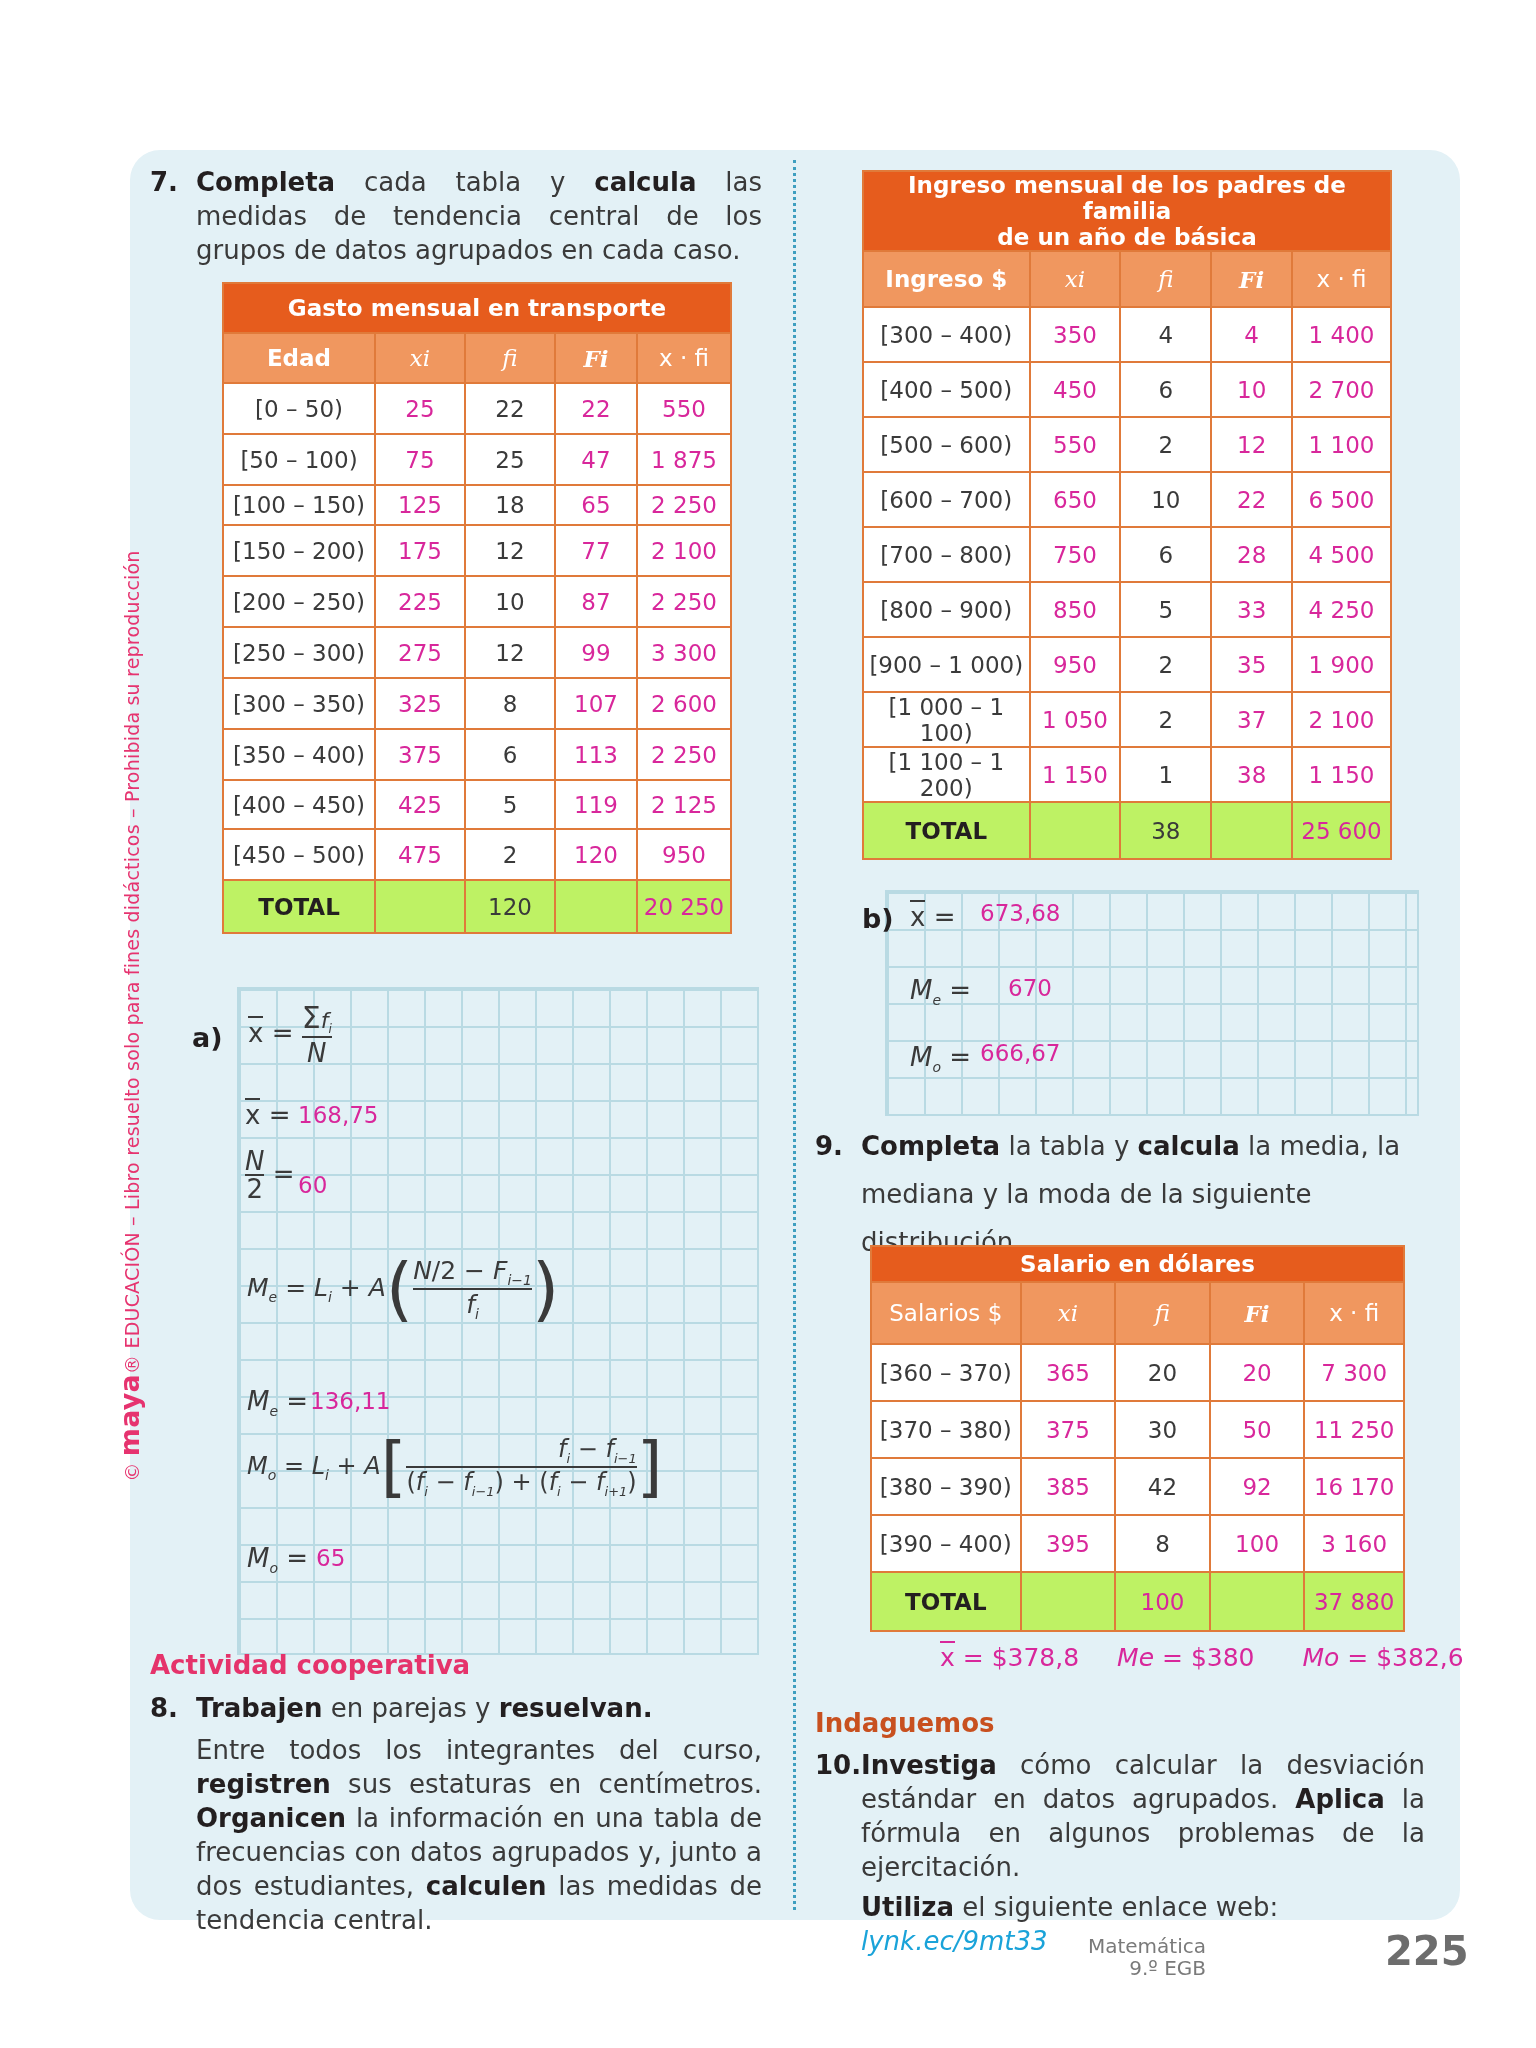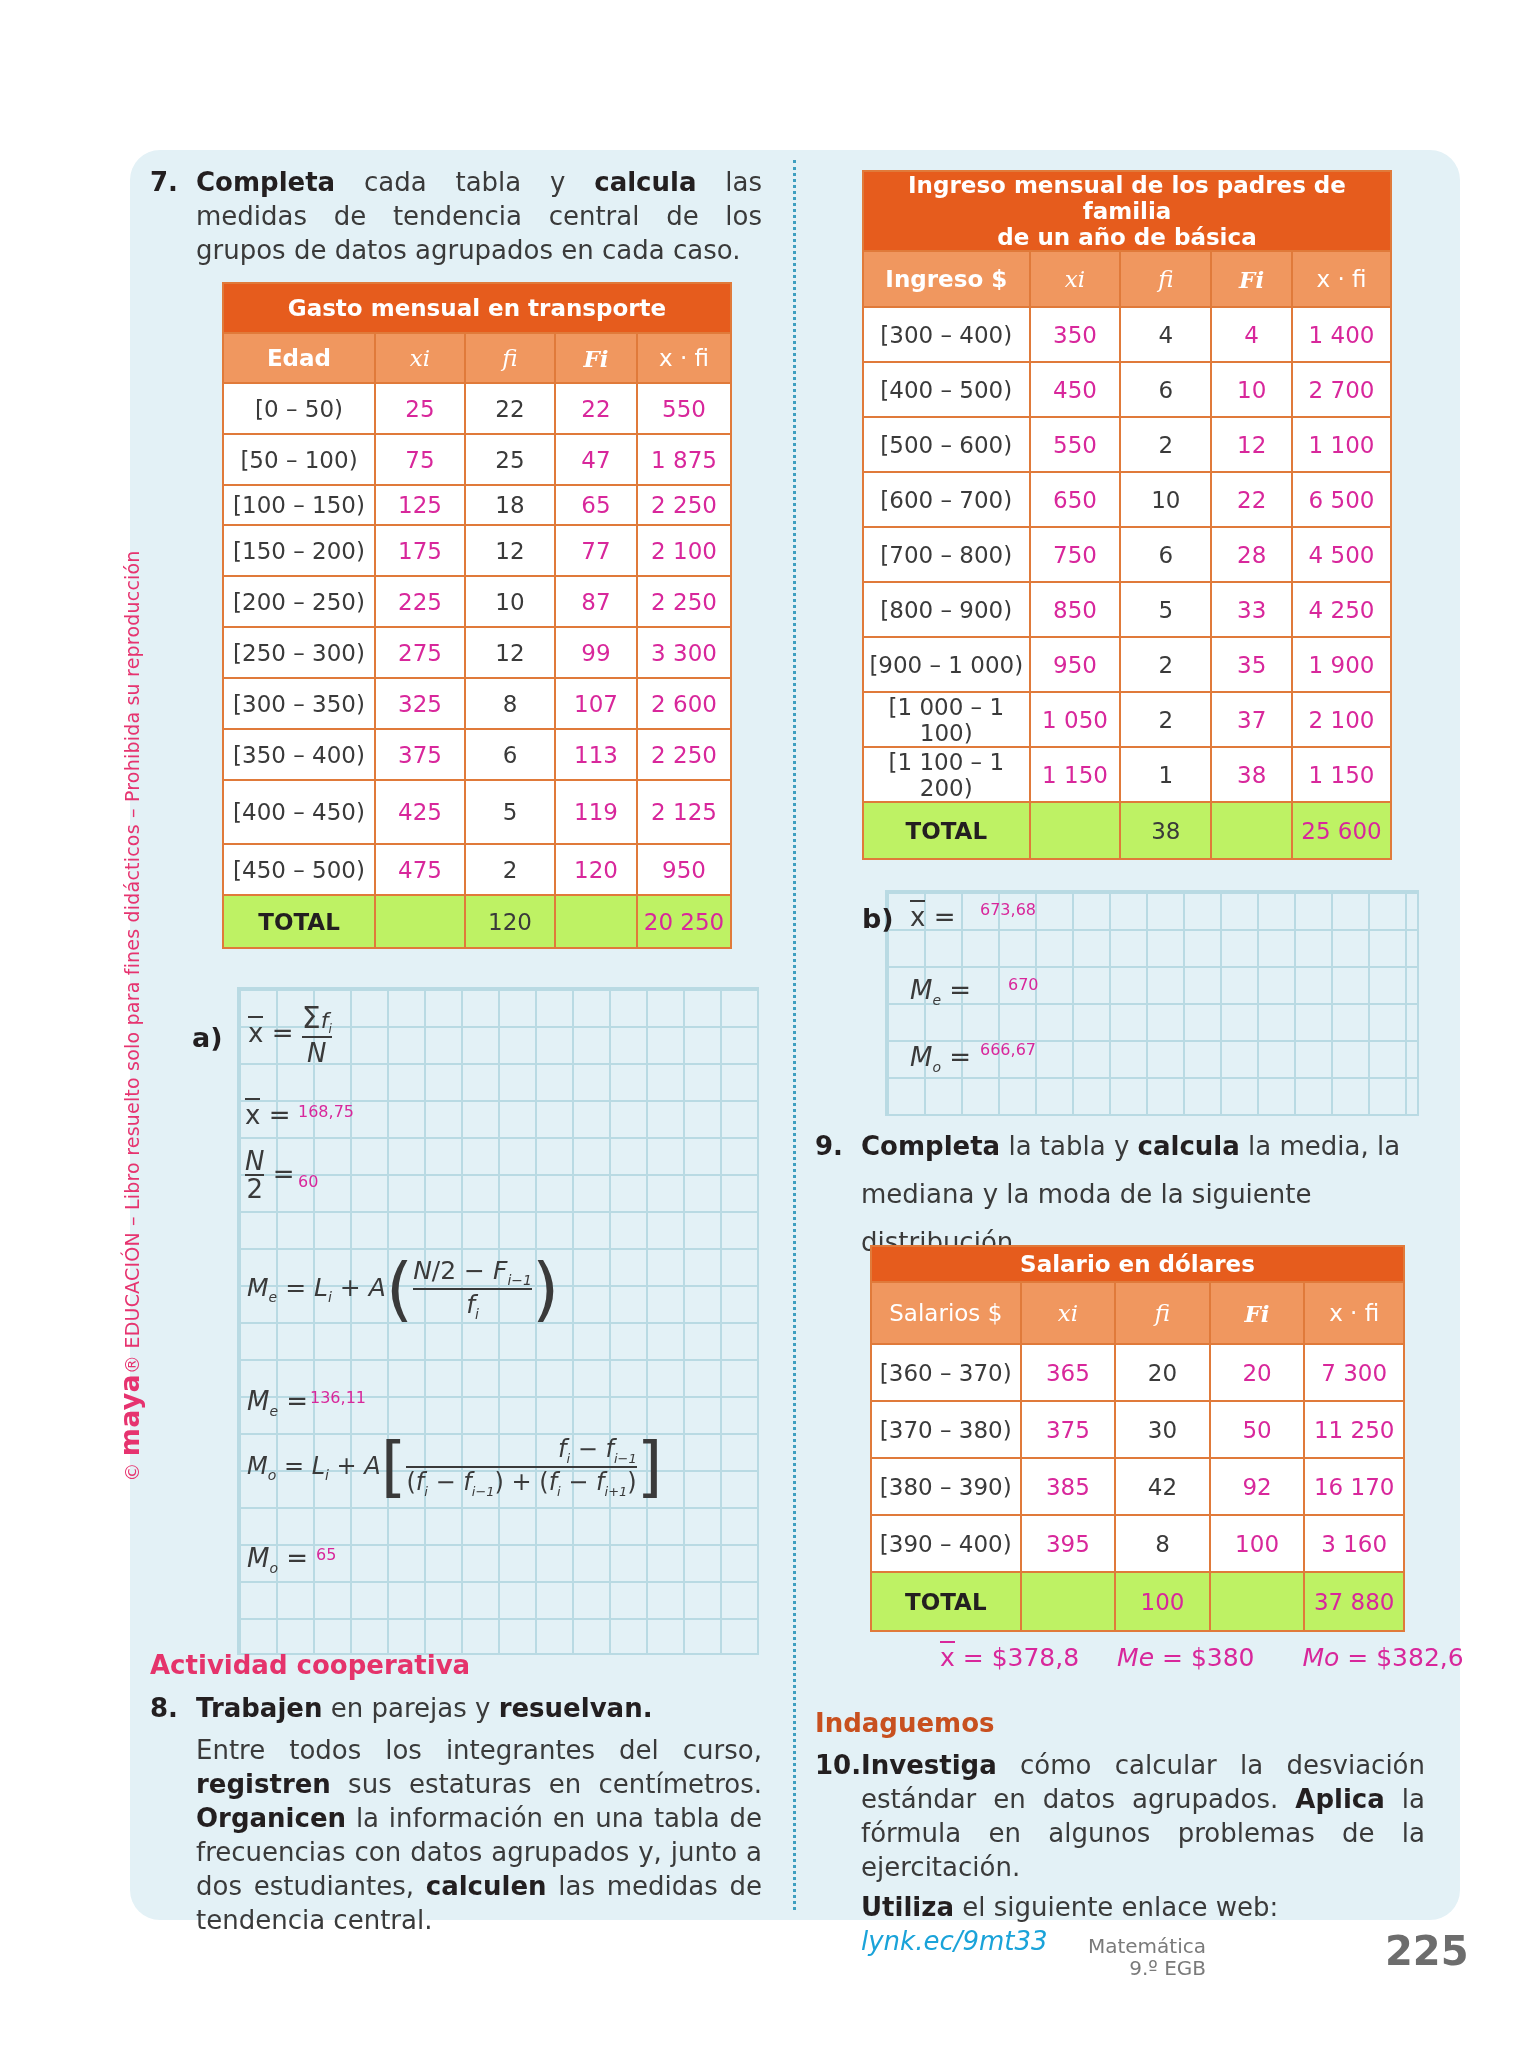--- a/index.html
+++ b/index.html
@@ -24,21 +24,21 @@
   table.freq td { background:#fff; color:#3a3a3a; }
   table.freq td.pink { color:#d8279b; }
   table.freq tr.total td { background:#bef264; }
   table.freq tr.total td.label { font-weight:bold; color:#231f20; }
   .ital { font-family:"DejaVu Serif", serif; font-style:italic; }
   .grid { position:absolute; background-color:#ffffff00;
           background-image:
             linear-gradient(to right, #b9dae3 2px, transparent 2px),
             linear-gradient(to bottom, #b9dae3 2px, transparent 2px);
           border:2px solid #b9dae3; }
-  .mathval { position:absolute; font-size:16px; color:#d8279b; }
+  .mathval { position:absolute; font-size:23px; color:#d8279b; }
   .xbar { position:absolute; font-size:26px; color:#3a3a3a; }
   .xbar span.bar { border-top:2px solid #3a3a3a; }
   .subq { position:absolute; font-weight:bold; font-size:27px; color:#231f20; }
   .section { position:absolute; font-weight:bold; font-size:26px; }
   .footer { position:absolute; right:330px; top:1935px; text-align:right; color:#7a7a7a; font-size:20px; line-height:22px; }
   .pageno { position:absolute; left:1385px; top:1928px; font-size:40px; font-weight:bold; color:#6d6d6d; }
   .link { color:#1aa3d9; font-style:italic; }
   .sumline { position:absolute; font-size:25px; color:#d8279b; }
 </style>
 </head>
@@ -128,21 +128,21 @@
         <td class="pink">107</td>
         <td class="pink">2 600</td>
       </tr>
       <tr style="height: 51px;">
         <td>[350 – 400)</td>
         <td class="pink">375</td>
         <td>6</td>
         <td class="pink">113</td>
         <td class="pink">2 250</td>
       </tr>
-      <tr style="height: 64px;">
+      <tr style="height: 49px;">
         <td>[400 – 450)</td>
         <td class="pink">425</td>
         <td>5</td>
         <td class="pink">119</td>
         <td class="pink">2 125</td>
       </tr>
       <tr style="height: 51px;">
         <td>[450 – 500)</td>
         <td class="pink">475</td>
         <td>2</td>

